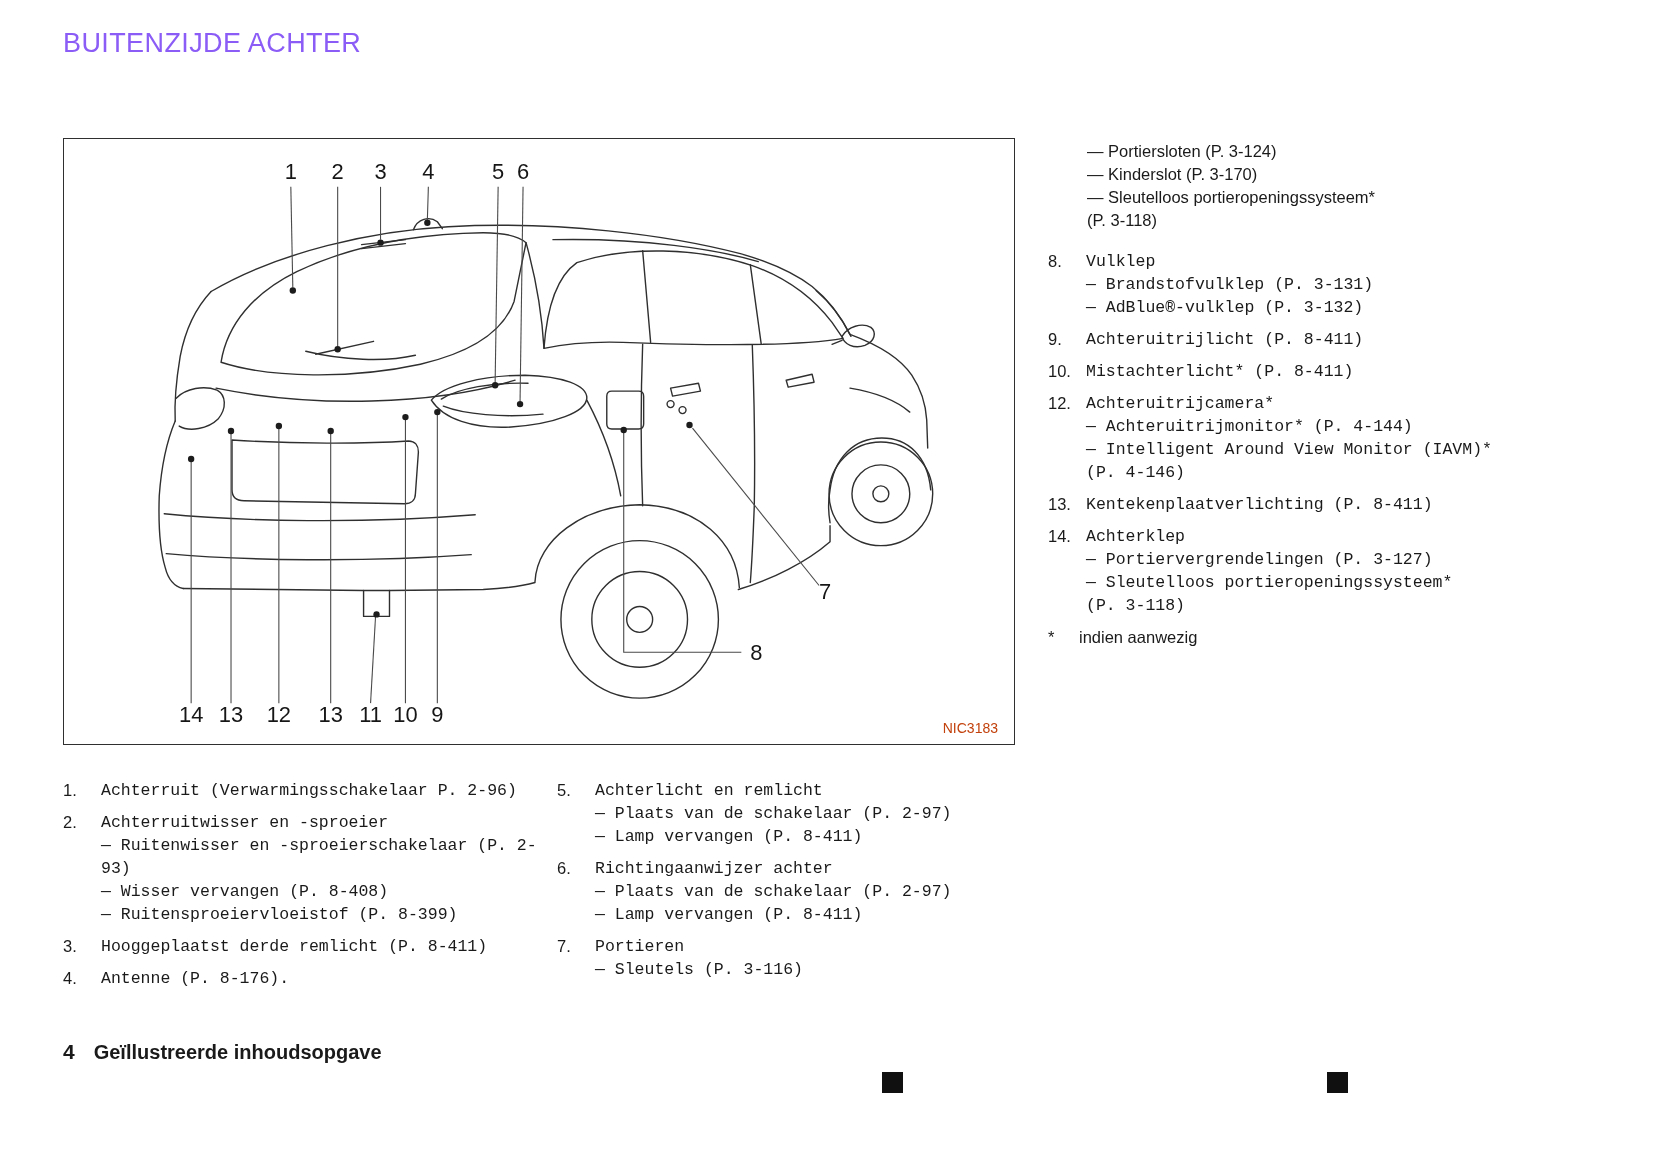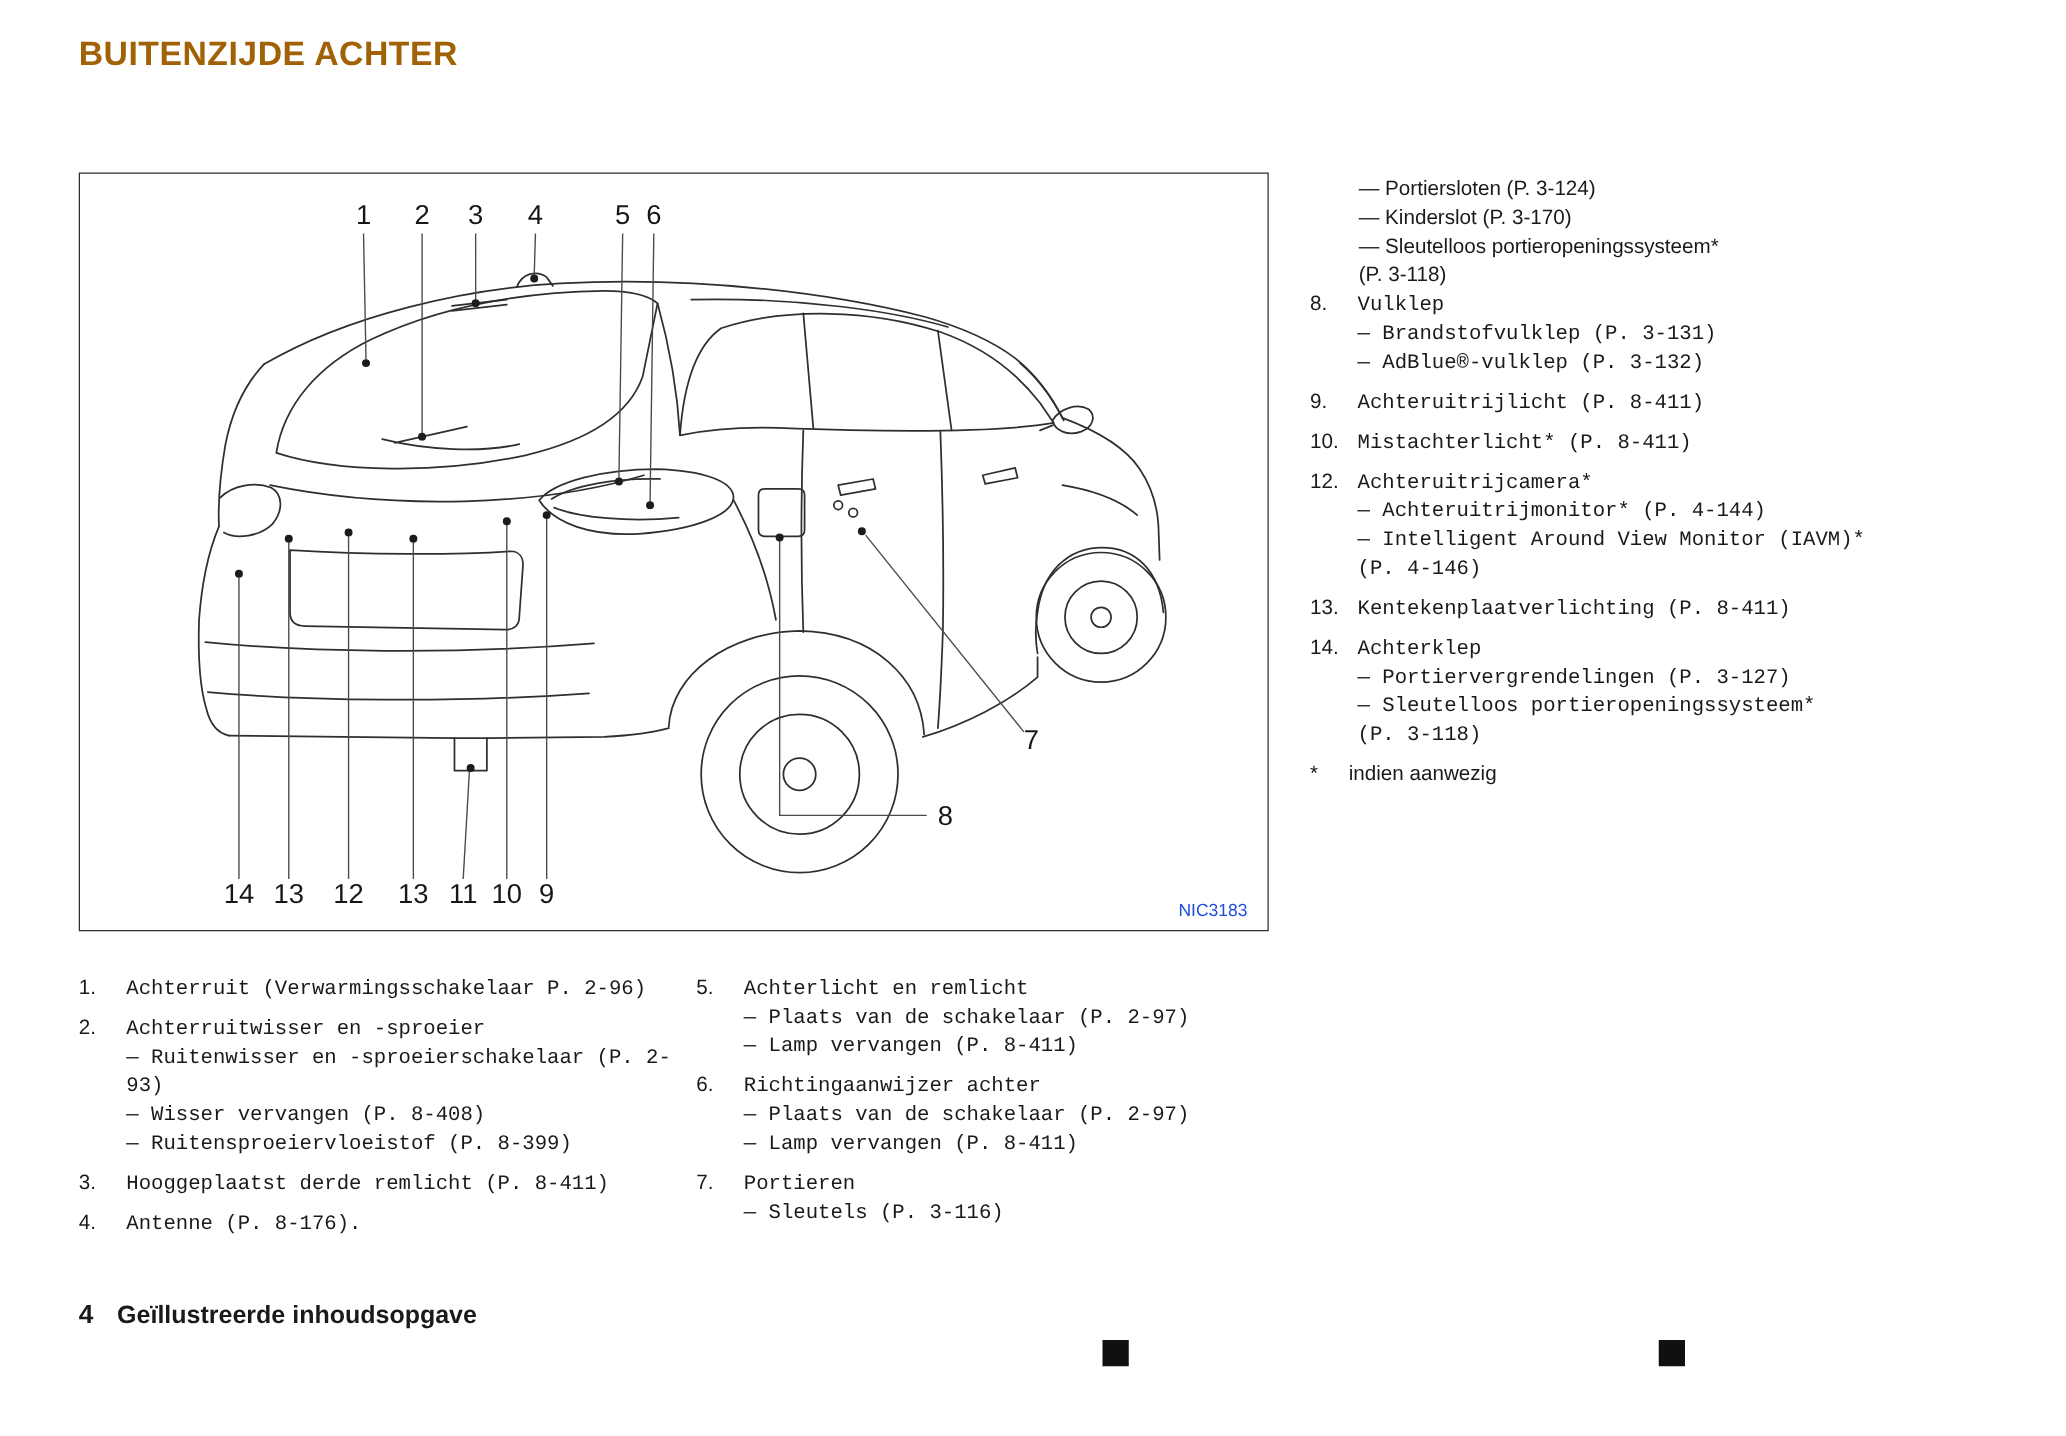--- a/index.html
+++ b/index.html
@@ -3,35 +3,35 @@
 <meta charset="utf-8">
 <style>
   html,body{margin:0;padding:0;}
   body{
     width:1653px;height:1149px;position:relative;overflow:hidden;
     background:#ffffff;color:#1a1a1a;
     font-family:"Liberation Sans","DejaVu Sans",sans-serif;
   }
   .page-title{
     position:absolute;left:63px;top:28px;
-    font-size:27px;font-weight:700;letter-spacing:0.4px;color:#a16207;
+    font-size:27px;font-weight:400;letter-spacing:0.4px;color:#8b5cf6;
   }
   .figure-box{
     position:absolute;left:63px;top:138px;width:952px;height:607px;
     border:1px solid #2f2f2f;box-sizing:border-box;background:#fff;
   }
   .figure-box svg{position:absolute;left:0;top:0;}
   .figure-code{
-    position:absolute;right:16px;bottom:8px;font-size:14px;color:#1d4ed8;margin-left:39px;
+    position:absolute;right:16px;bottom:8px;font-size:14px;color:#c2410c;margin-left:39px;
   }
   .col{font-size:16.5px;line-height:23px;color:#1a1a1a;}
   .right-col{position:absolute;left:1048px;top:140px;width:585px;}
   .left-col{position:absolute;left:63px;top:779px;width:495px;}
   .mid-col{position:absolute;left:557px;top:779px;width:440px;}
-  .cont{padding-left:39px;margin-bottom:0;}
+  .cont{padding-left:39px;margin-bottom:18px;}
   .cont div{display:block;}
   .li{display:flex;margin-bottom:9px;}
   .li .num{flex:0 0 38px;}
   .li .t,.li .sub{display:block;font-family:Liberation Mono, monospace;}
   .footnote{display:flex;margin-top:5px;}
   .footnote .star{flex:0 0 31px;}
   .footer{
     position:absolute;left:63px;top:1040px;
     display:flex;align-items:baseline;gap:19px;
   }

